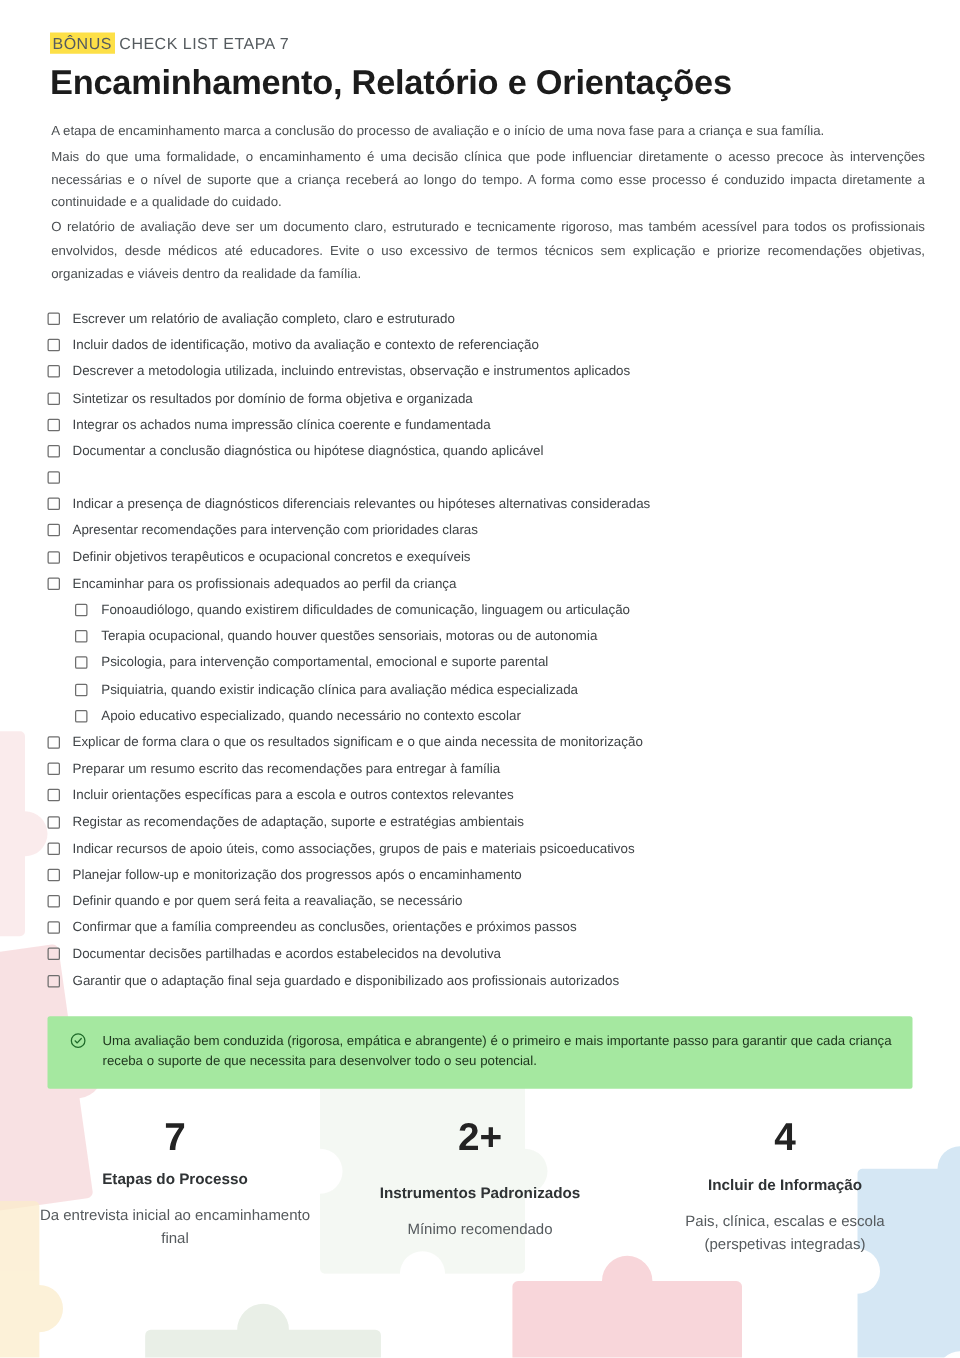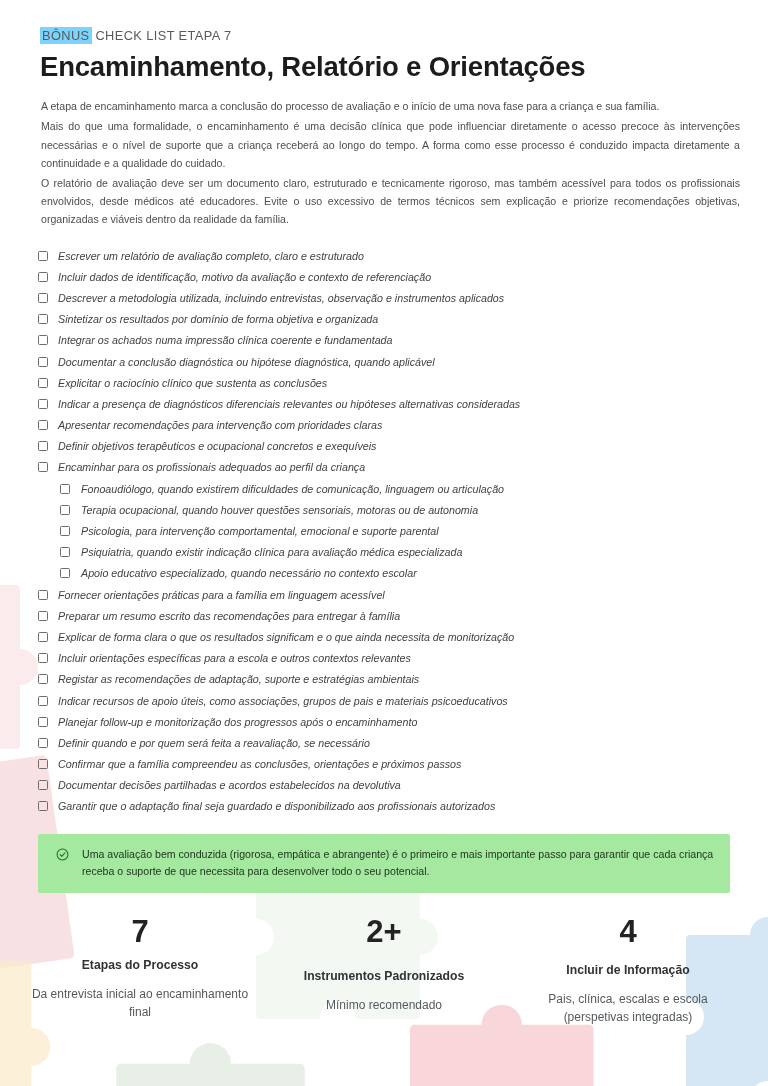--- a/index.html
+++ b/index.html
@@ -38,21 +38,21 @@
   }
   .eyebrow {
     display: inline-block;
     font-size: 12.8px;
     letter-spacing: 0.4px;
     color: #555b5f;
     font-family: "Liberation Sans", sans-serif;
     line-height: 1.3;
   }
   .eyebrow .hl {
-    background: #7dd3fc;
+    background: #fde047;
     padding: 1px 2px;
     text-align: center;
   }
   h1.title {
     margin: 6px 0 0 0;
     font-size: 27.5px;
     font-weight: 700;
     letter-spacing: -0.2px;
     color: #1c1c1c;
     line-height: 1.18;
@@ -95,21 +95,20 @@
     box-sizing: border-box;
   }
   .check-row.sub .checkbox {
     margin-right: 11px;
   }
   .check-label {
     font-size: 10.7px;
     line-height: 1.52;
     color: #3f4346;
     font-family: "Liberation Sans", sans-serif;
-    font-style: italic;
   }
 
   
   .callout {
     margin: 19px 38px 0 38px;
     background: #a5e8a0;
     padding: 12px 16px 13px 14px;
     display: flex;
     align-items: flex-start;
     border-radius: 2px;
@@ -238,21 +237,20 @@
       <div class="check-row">
         <span class="checkbox"></span>
         <span class="check-label">Integrar os achados numa impressão clínica coerente e fundamentada</span>
       </div>
       <div class="check-row">
         <span class="checkbox"></span>
         <span class="check-label">Documentar a conclusão diagnóstica ou hipótese diagnóstica, quando aplicável</span>
       </div>
       <div class="check-row">
         <span class="checkbox"></span>
-        <span class="check-label">Explicitar o raciocínio clínico que sustenta as conclusões</span>
       </div>
       <div class="check-row">
         <span class="checkbox"></span>
         <span class="check-label">Indicar a presença de diagnósticos diferenciais relevantes ou hipóteses alternativas consideradas</span>
       </div>
       <div class="check-row">
         <span class="checkbox"></span>
         <span class="check-label">Apresentar recomendações para intervenção com prioridades claras</span>
       </div>
       <div class="check-row">
@@ -278,29 +276,25 @@
       <div class="check-row sub">
         <span class="checkbox"></span>
         <span class="check-label">Psiquiatria, quando existir indicação clínica para avaliação médica especializada</span>
       </div>
       <div class="check-row sub">
         <span class="checkbox"></span>
         <span class="check-label">Apoio educativo especializado, quando necessário no contexto escolar</span>
       </div>
       <div class="check-row">
         <span class="checkbox"></span>
-        <span class="check-label">Fornecer orientações práticas para a família em linguagem acessível</span>
+        <span class="check-label">Explicar de forma clara o que os resultados significam e o que ainda necessita de monitorização</span>
       </div>
       <div class="check-row">
         <span class="checkbox"></span>
         <span class="check-label">Preparar um resumo escrito das recomendações para entregar à família</span>
-      </div>
-      <div class="check-row">
-        <span class="checkbox"></span>
-        <span class="check-label">Explicar de forma clara o que os resultados significam e o que ainda necessita de monitorização</span>
       </div>
       <div class="check-row">
         <span class="checkbox"></span>
         <span class="check-label">Incluir orientações específicas para a escola e outros contextos relevantes</span>
       </div>
       <div class="check-row">
         <span class="checkbox"></span>
         <span class="check-label">Registar as recomendações de adaptação, suporte e estratégias ambientais</span>
       </div>
       <div class="check-row">

